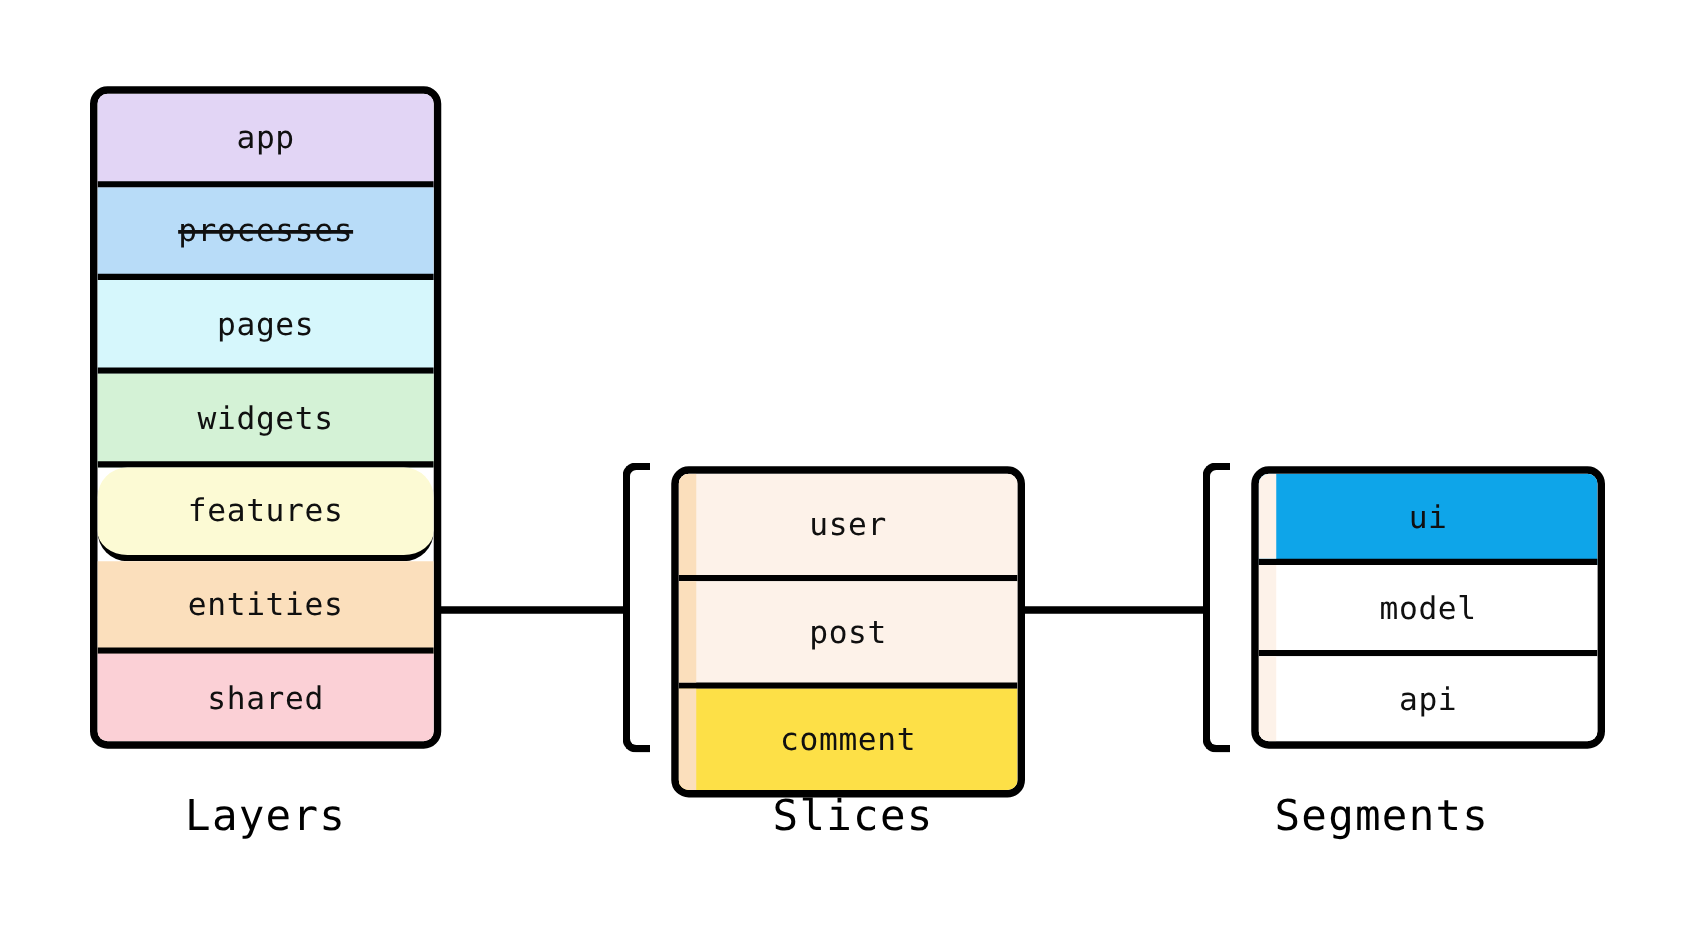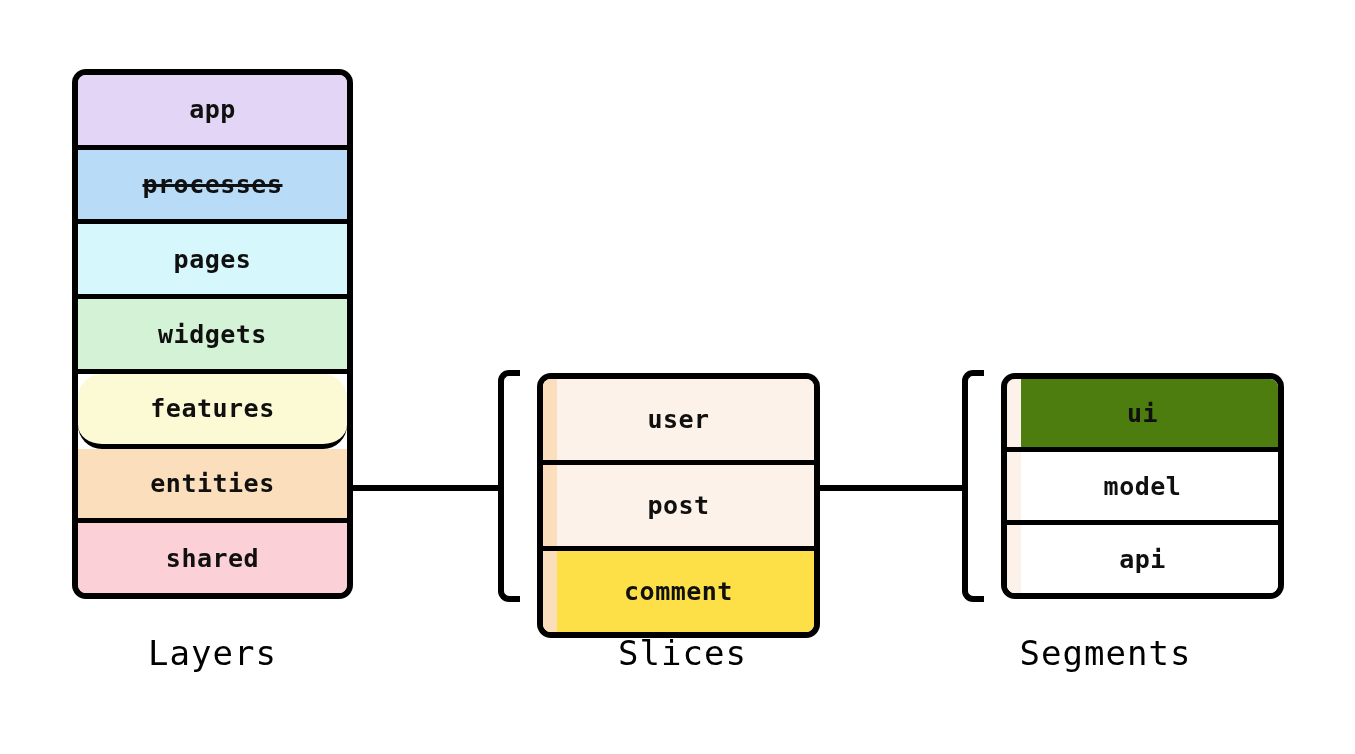--- a/index.html
+++ b/index.html
@@ -41,21 +41,21 @@
     justify-content: center;
     border-bottom: 5px solid #000000;
   }
   .row:last-child {
     border-bottom: none;
   }
   .row-label {
     position: relative;
     z-index: 2;
     font-size: 25px;
-    font-weight: bold;
+    font-weight: normal;
     color: #101010;
     letter-spacing: 0.5px;
     white-space: nowrap;
   }
   .row-label.strike {
     text-decoration: line-through;
     text-decoration-thickness: 2.5px;
     text-decoration-color: #101010;
   }
 
@@ -188,21 +188,21 @@
       <span class="row-label">comment</span>
     </div>
   </div>
 
   <div class="caption" id="caption-slices">Slices</div>
 
   <div class="connector" id="connector-slices-segments"></div>
   <div class="bracket" id="bracket-segments"></div>
 
   <div class="col-box" id="segments-box">
-    <div class="row" style="background: #4d7c0f; text-align: center;">
+    <div class="row" style="background: #0ea5e9; text-align: center;">
       <span class="stripe" style="background: rgb(253, 242, 233);"></span>
       <span class="row-label">ui</span>
     </div>
     <div class="row" style="background: rgb(255, 255, 255);">
       <span class="stripe" style="background: rgb(253, 242, 233);"></span>
       <span class="row-label">model</span>
     </div>
     <div class="row" style="background: rgb(255, 255, 255);">
       <span class="stripe" style="background: rgb(253, 242, 233);"></span>
       <span class="row-label">api</span>

